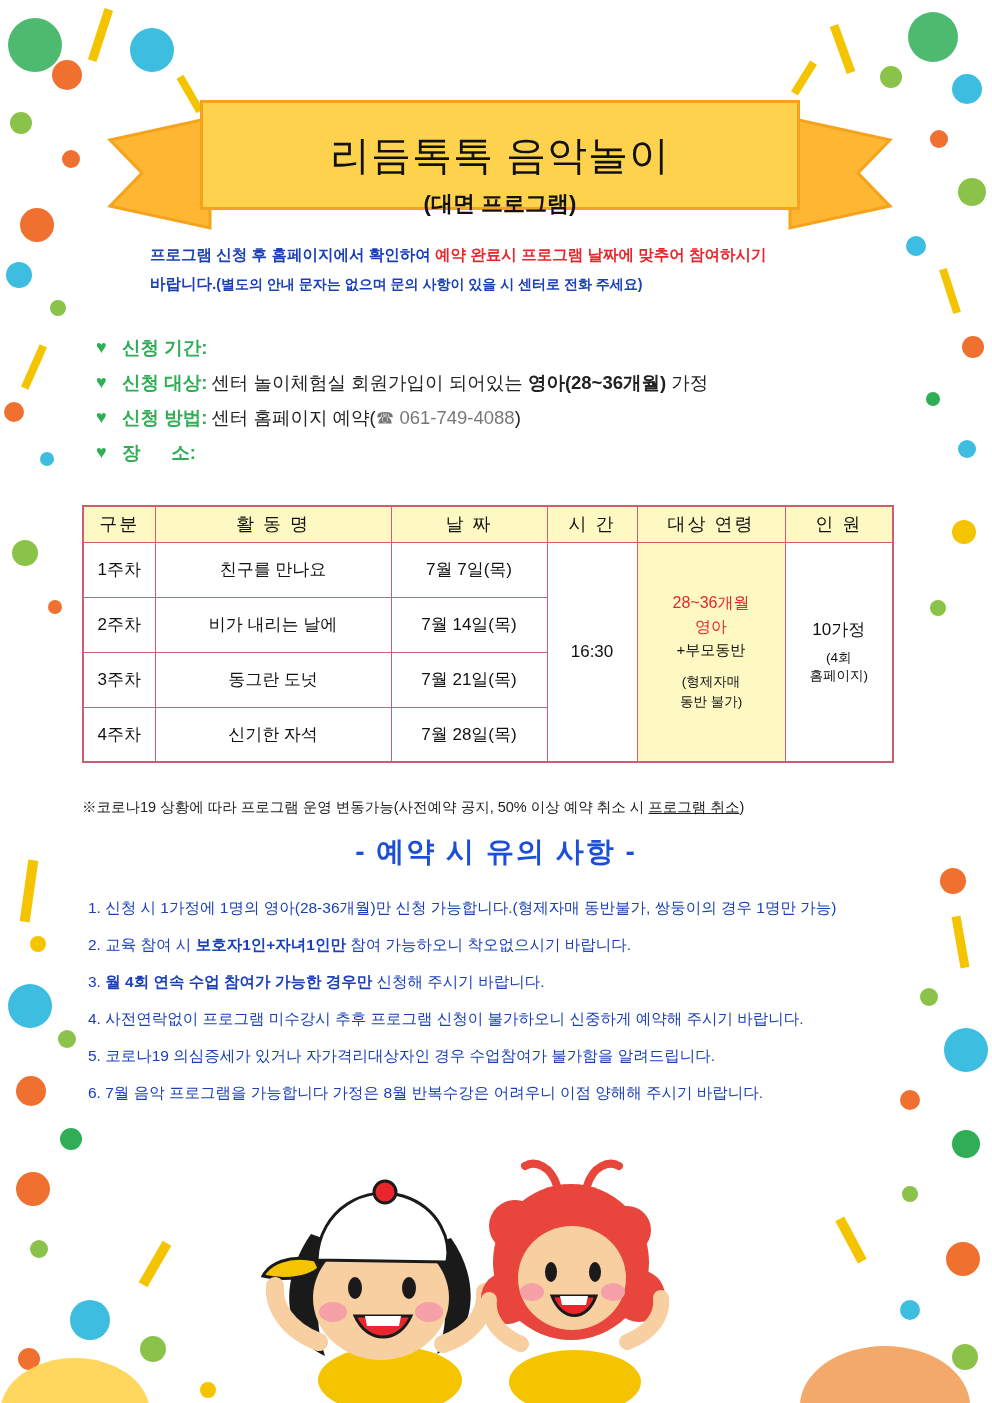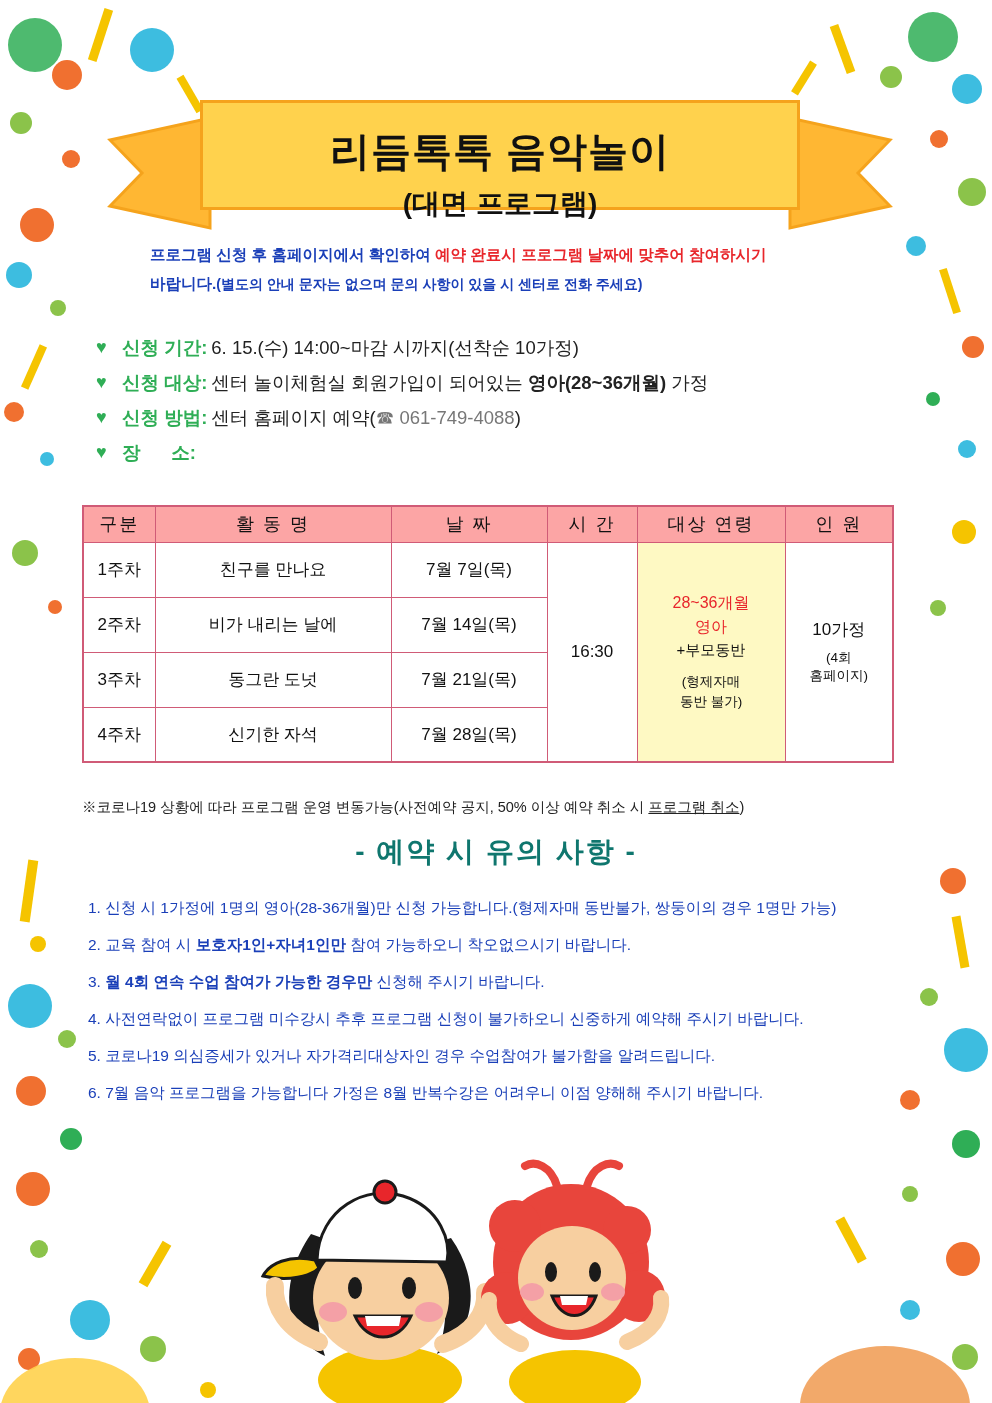--- a/index.html
+++ b/index.html
@@ -21,24 +21,24 @@
     position: absolute; left: 100px; top: 82px; width: 800px; height: 160px;
   }
   .banner-box {
     position:absolute; left: 100px; top: 18px; width: 600px; height: 110px;
     background: #ffd24d;
     border: 3px solid #f5a31c;
     display:flex; flex-direction:column; align-items:center; justify-content:center;
     z-index: 3;
   }
   .banner-title {
-    font-size: 40px; font-weight: bold; color:#111; letter-spacing: 1px; margin-top: 36px;
+    font-size: 40px; font-weight: normal; color:#111; letter-spacing: 1px; margin-top: 36px;
   }
   .banner-sub {
-    font-size: 28px; font-weight: bold; color:#111; margin-top: 6px;
+    font-size: 22px; font-weight: bold; color:#111; margin-top: 6px;
   }
 
   
   .notice {
     position:absolute; left: 150px; top: 240px; width: 720px;
     text-align:left; font-size: 15.5px; line-height: 1.9;
     color:#1a3fb8; font-weight: bold;
   }
   .notice .red { color:#e8262b; }
   .notice .small { font-size: 14px; }
@@ -67,21 +67,21 @@
     background:#fff;
   }
   table.sched th, table.sched td {
     border: 1px solid #d05b77;
     text-align:center;
     font-size: 17px;
     color:#111;
     padding: 4px 2px;
   }
   table.sched thead th {
-    background: #fca5a5;
+    background: #fef9c3;
     height: 36px;
     font-weight: normal;
     font-size: 18px;
     letter-spacing: 2px;
   }
   table.sched tbody td { height: 55px; }
   .c-div { width: 72px; font-size: 15.5px; }
   .c-act { width: 236px; font-size: 19px; }
   .c-date { width: 156px; font-size: 17.5px; }
   .c-time { width: 90px; font-size: 18px; }
@@ -97,21 +97,21 @@
   
   .corona-note {
     position:absolute; left: 82px; top: 798px; width: 860px;
     font-size: 14.5px; color:#222;
   }
   .corona-note u { text-decoration: underline; }
 
   
   .caution-title {
     position:absolute; left: 0; top: 833px; width: 992px;
-    text-align:center; font-size: 28px; font-weight: bold; color:#0f766e;
+    text-align:center; font-size: 28px; font-weight: bold; color:#1d4ed8;
     letter-spacing: 2px;
   }
 
   
   .caution-list {
     position:absolute; left: 84px; top: 896px; width: 860px;
   }
   .caution-item {
     font-size: 15.5px; color:#1a3fb8; line-height: 1.55;
     margin-bottom: 13px; padding-left: 4px;
@@ -203,21 +203,20 @@
 <div class="notice">
   <span>프로그램 신청 후 홈페이지에서 확인하여 </span><span class="red">예약 완료시 프로그램 날짜에 맞추어 참여하시기</span><br>
   <span>바랍니다.</span><span class="small">(별도의 안내 문자는 없으며 문의 사항이 있을 시 센터로 전화 주세요)</span>
 </div>
 
 <div class="info-list">
 
   <div class="info-row">
     <span class="heart">♥</span>
     <span class="info-label">신청 기간:</span>
-    <span class="info-value">6. 15.(수) 14:00~마감 시까지(선착순 10가정)</span>
   </div>
 
   <div class="info-row">
     <span class="heart">♥</span>
     <span class="info-label">신청 대상:</span>
     <span class="info-value"><span>센터 놀이체험실 회원가입이 되어있는 </span><b>영아(28~36개월)</b><span> 가정</span></span>
   </div>
 
   <div class="info-row">
     <span class="heart">♥</span>

